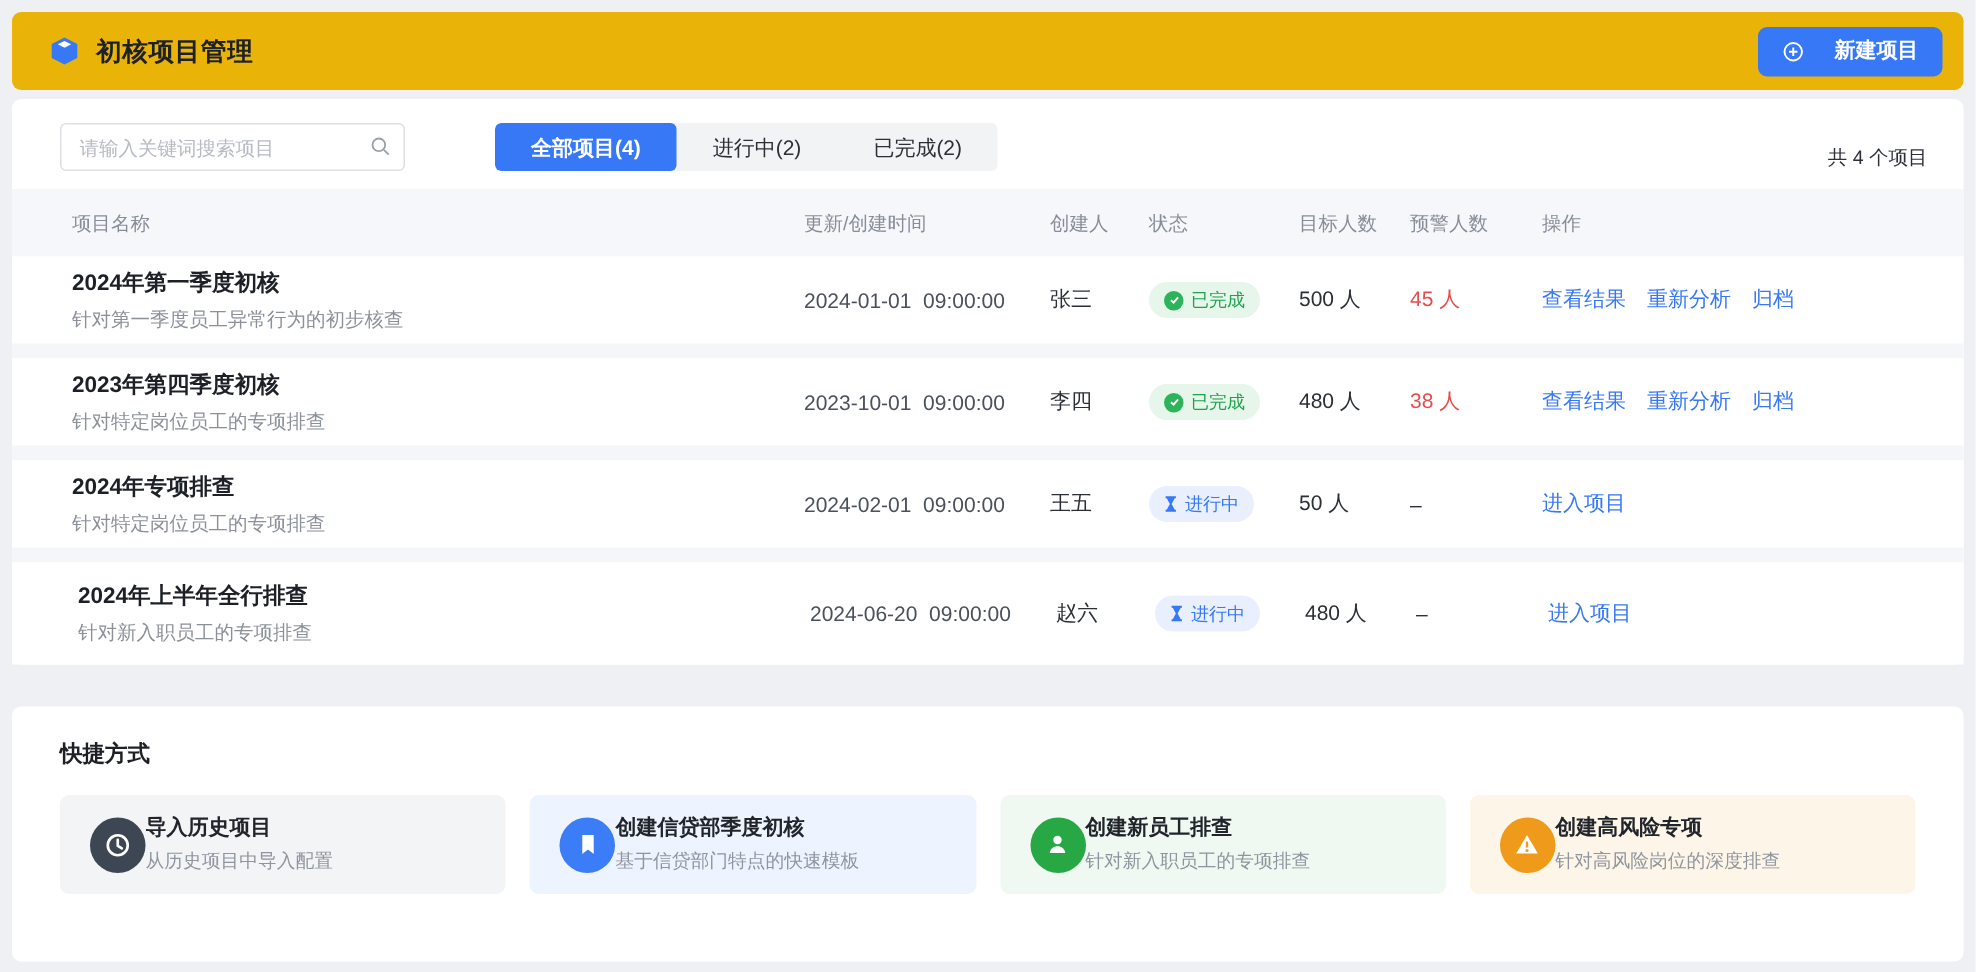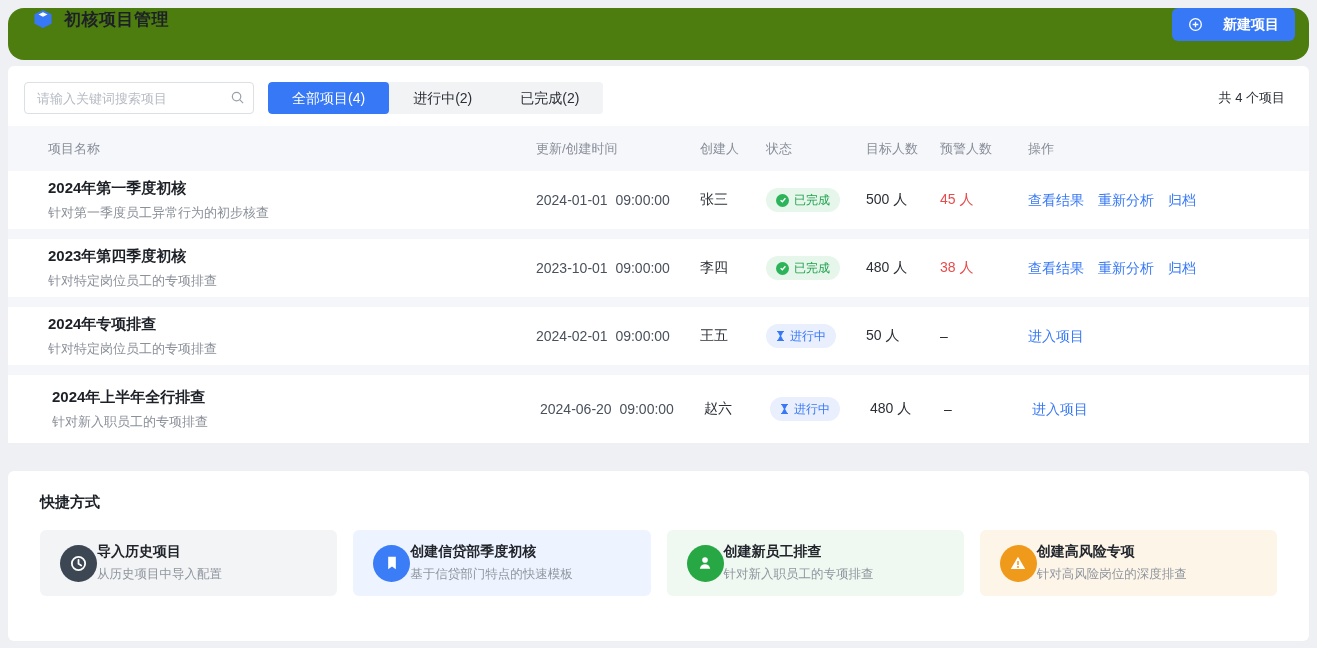--- a/index.html
+++ b/index.html
@@ -6,46 +6,46 @@
   html,body { width:1317px; height:648px; overflow:hidden; }
   body {
     background:#eef0f4;
     font-family:"Liberation Sans","DejaVu Sans",sans-serif;
     color:#1d2127;
   }
   .wrap { padding:8px; }
 
   
   .topbar {
-    background:#4d7c0f; border-radius:16px; height:52px;
-    display:flex; padding:0 14px 0 24px;
+    background:#eab308; border-radius:6px; height:52px;
+    display:flex; align-items:center; padding:0 14px 0 24px;
   }
   .topbar .app-title { font-size:17px; font-weight:bold; margin-left:10px; letter-spacing:.5px; }
   .spacer { flex:1; }
   .btn-primary {
     background:#3778f6; color:#fff; border:none; border-radius:6px;
     height:33px; padding:0 16px; font-size:14px; font-weight:bold;
     display:inline-flex; align-items:center; gap:20px; cursor:pointer;
     font-family:inherit;
   }
 
   
   .main-card { background:#fff; border-radius:6px; margin-top:6px; padding-top:12px; }
-  .toolbar { display:flex; align-items:center; padding:4px 24px 12px 16px; }
+  .toolbar { display:flex; align-items:flex-end; padding:4px 24px 12px 32px;gap:46px; }
   .search-box { position:relative; width:230px; }
   .search-box input {
     width:100%; height:32px; border:1px solid #dcdfe3; border-radius:4px;
     padding:0 30px 0 12px; font-size:13px; color:#2b2f36; outline:none;
     font-family:inherit;
   }
   .search-box input::placeholder { color:#b6bbc3; }
   .search-box .sicon { position:absolute; right:9px; top:8px; }
   .tabs { display:inline-flex; background:#f2f3f5; border-radius:4px; margin-left:14px; overflow:hidden; }
   .tab { height:32px; line-height:32px; padding:0 24px; font-size:14px; color:#2b2f36; cursor:pointer; }
-  .tab.active { background:#3778f6; color:#fff; font-weight:normal; border-radius:4px; }
+  .tab.active { background:#3778f6; color:#fff; font-weight:bold; border-radius:4px; }
   .total-count { font-size:13px; color:#2b2f36; }
 
   
   .trow {
     display:grid;
     grid-template-columns:488px 164px 66px 100px 74px 88px 1fr;
     align-items:center;
     padding:0 24px 0 40px;
   }
   .thead { background:#f6f7fa; height:45px; }

